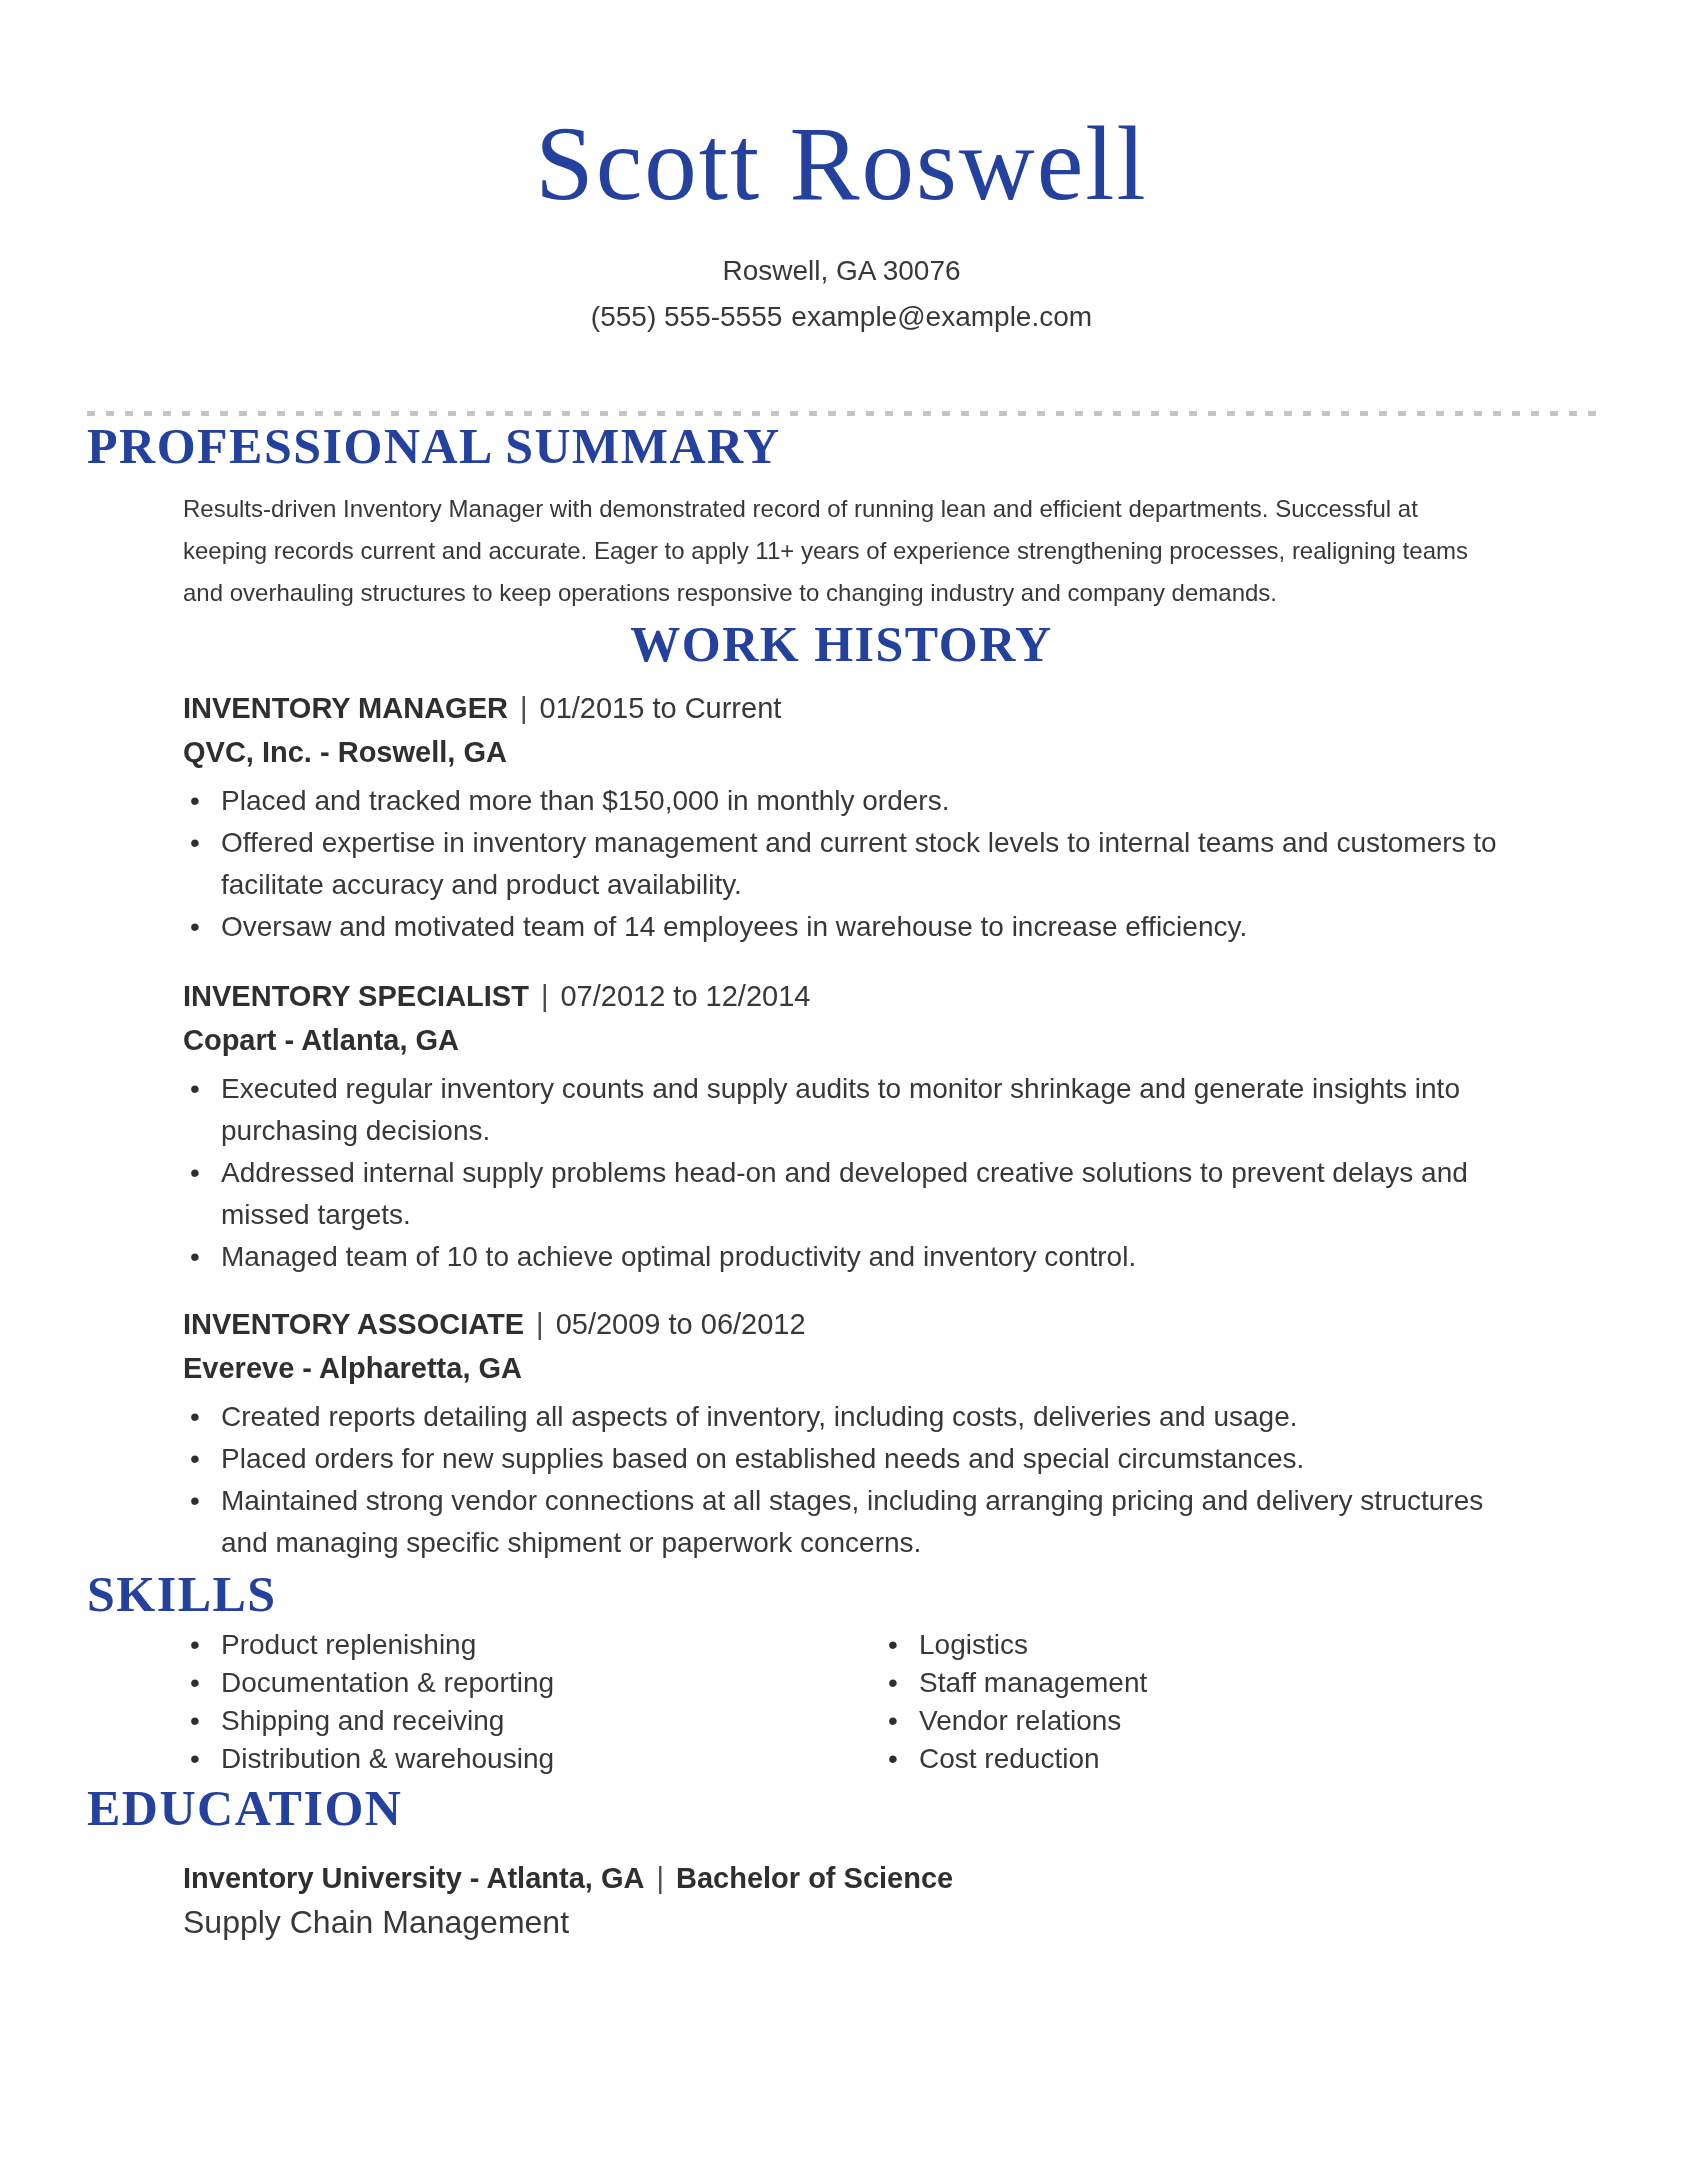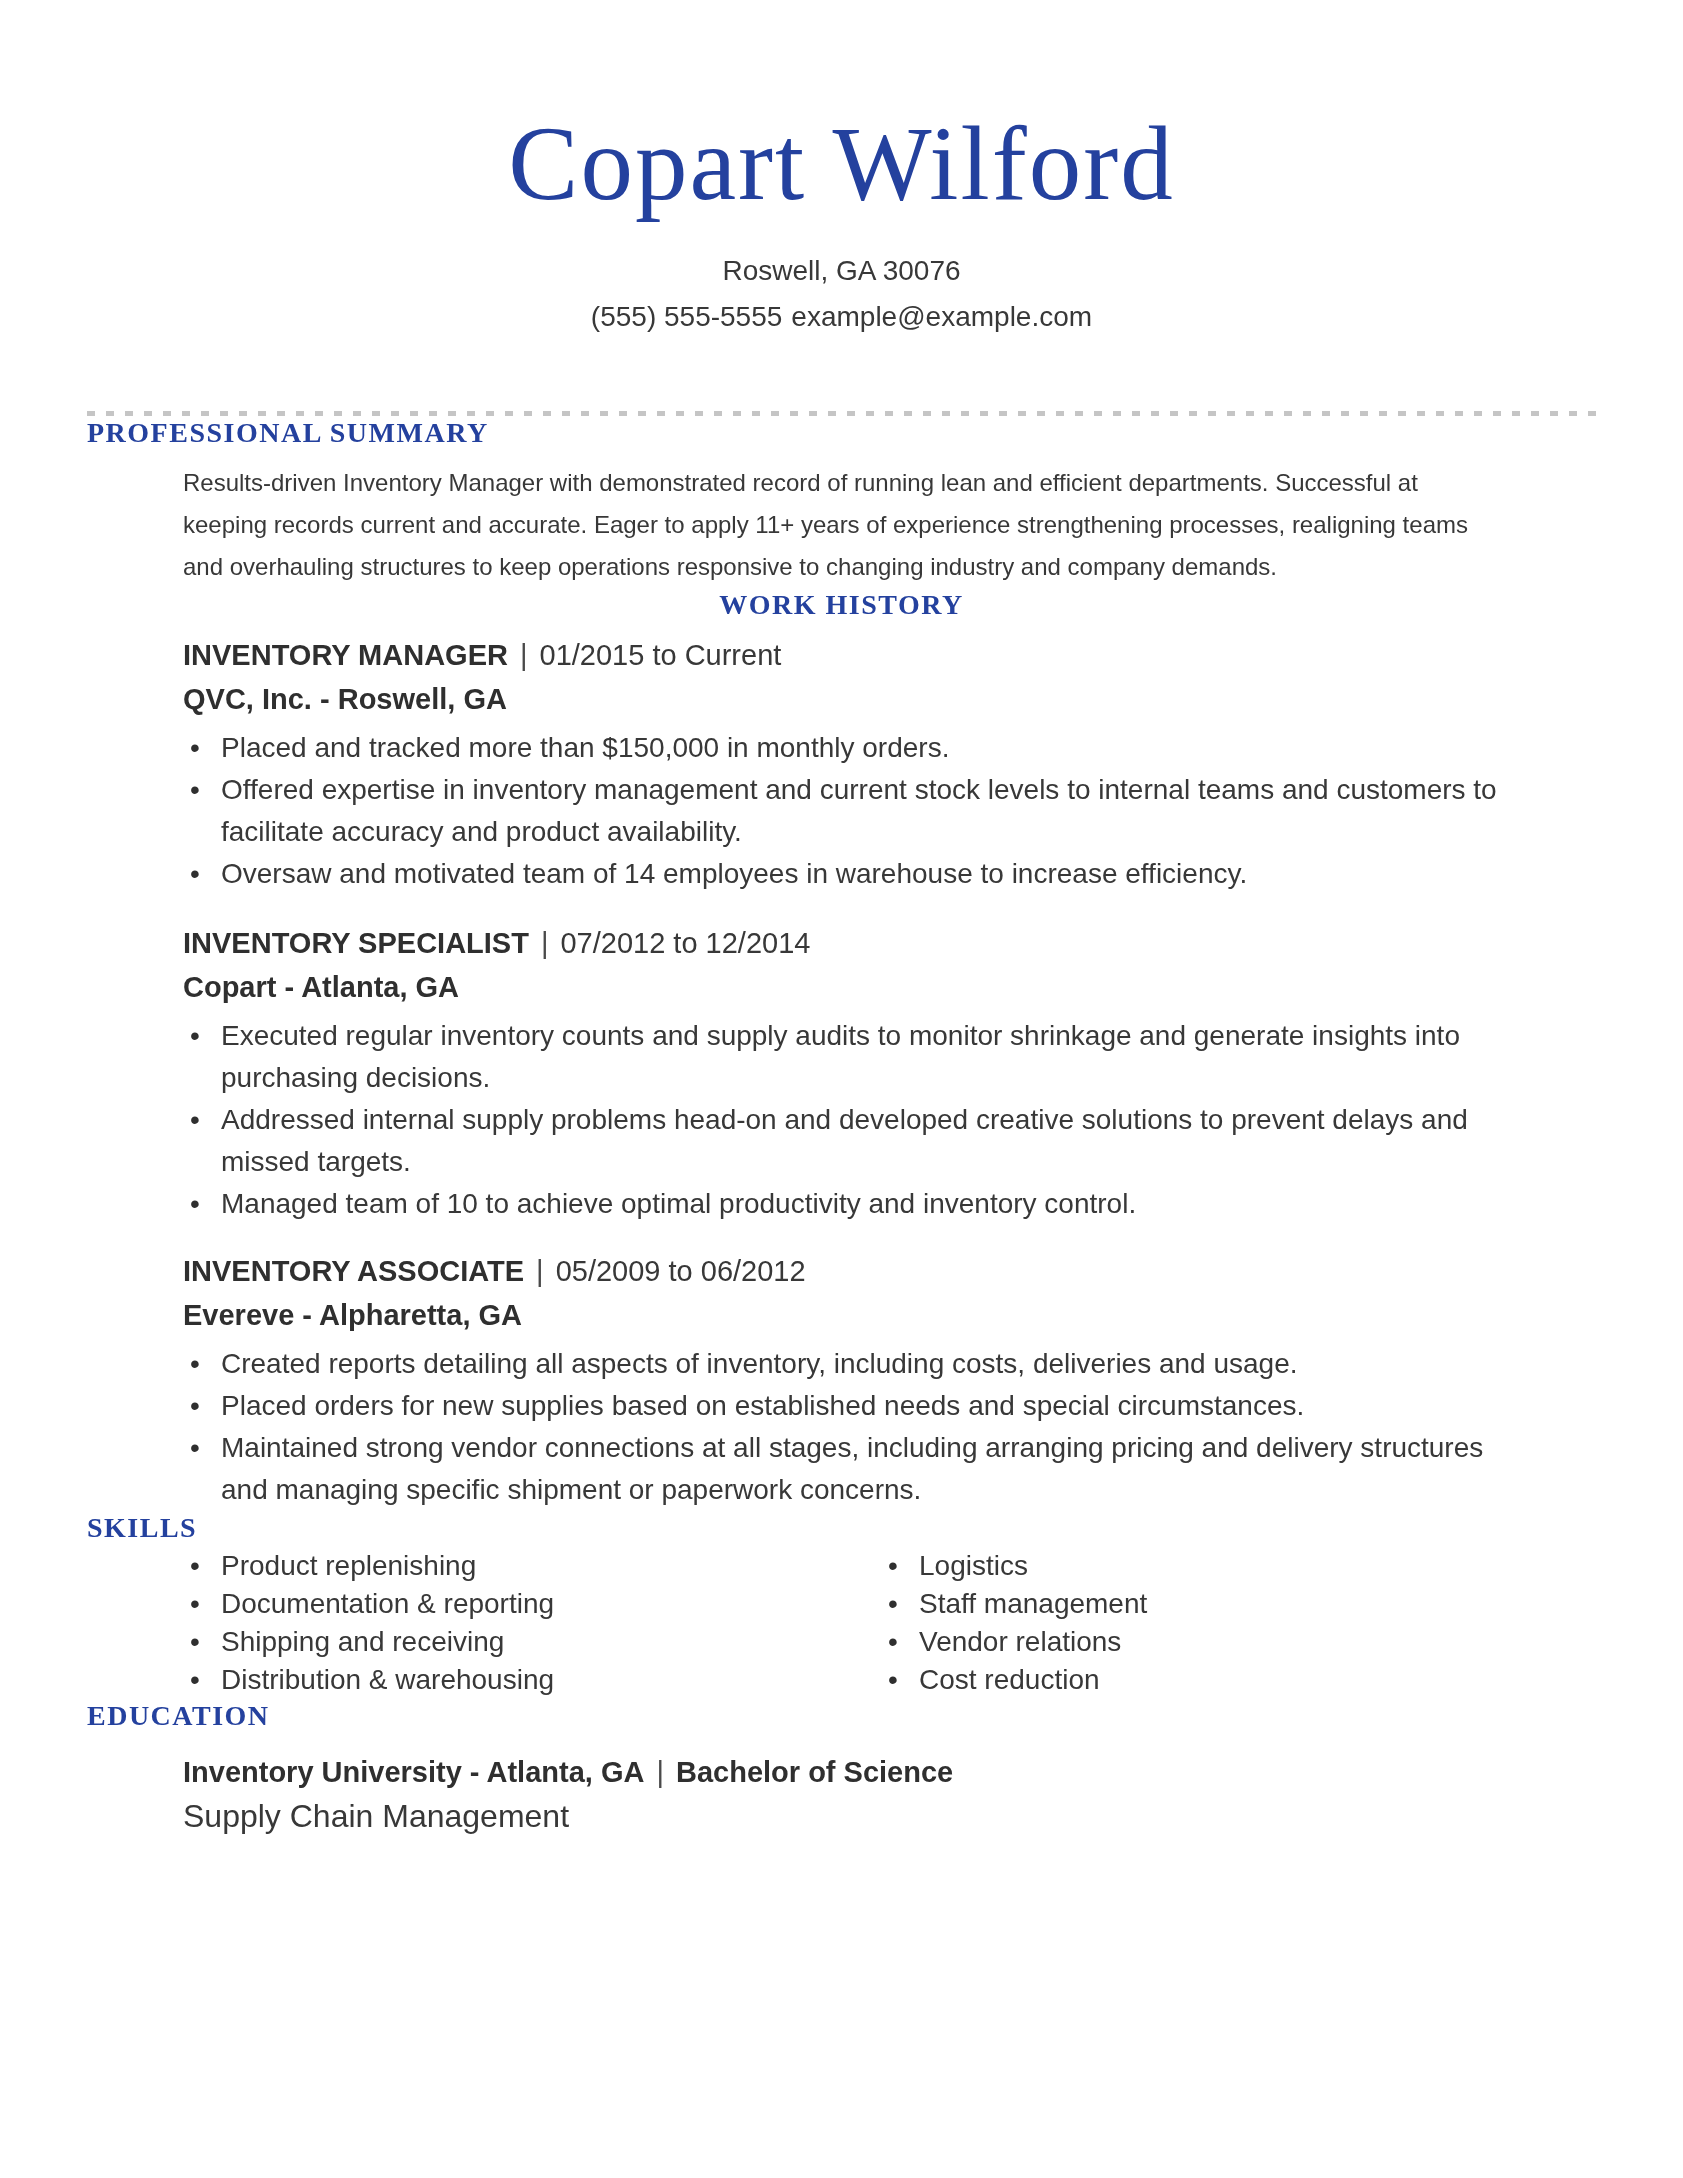--- a/index.html
+++ b/index.html
@@ -37,21 +37,21 @@
   .divider {
     margin-top: 71px;
     height: 5px;
     background: repeating-linear-gradient(to right, #c5c5c5 0px, #c5c5c5 8px, transparent 8px, transparent 19px);
   }
   
   h2.sec {
     margin: 0;
     font-family: "Liberation Serif", serif;
     font-weight: 700;
-    font-size: 28px;
+    font-size: 50px;
     line-height: 1.2;
     letter-spacing: 1.5px;
     color: #24419e;
   }
   .sec-summary { margin-top: 28px; }
   .sec-work    { margin-top: 28px; text-align: center; }
   .sec-skills  { margin-top: 30px; }
   .sec-edu     { margin-top: 36px; }
   
   .summary-text {
@@ -81,21 +81,21 @@
   .skills-right { flex: 1 1 auto; }
   
   .edu-line1 { margin: 18px 0 0 96px; font-size: 29px; line-height: 44px; font-weight: 700; color: #2f2f2f; }
   .edu-field { margin-left: 96px; font-size: 32px; line-height: 44px; color: #383838; }
 </style>
 </head>
 <body>
 
 <div class="page">
 
-  <h1 class="name">Copart Wilford</h1>
+  <h1 class="name">Scott Roswell</h1>
   <div class="contact">
     <div>Roswell, GA 30076</div>
     <div><span class="phone">(555) 555-5555</span><span>example@example.com</span></div>
   </div>
 
   <div class="divider"></div>
 
   <h2 class="sec sec-summary">PROFESSIONAL SUMMARY</h2>
   <p class="summary-text">Results-driven Inventory Manager with demonstrated record of running lean and efficient departments. Successful at keeping records current and accurate. Eager to apply 11+ years of experience strengthening processes, realigning teams and overhauling structures to keep operations responsive to changing industry and company demands.</p>
 

